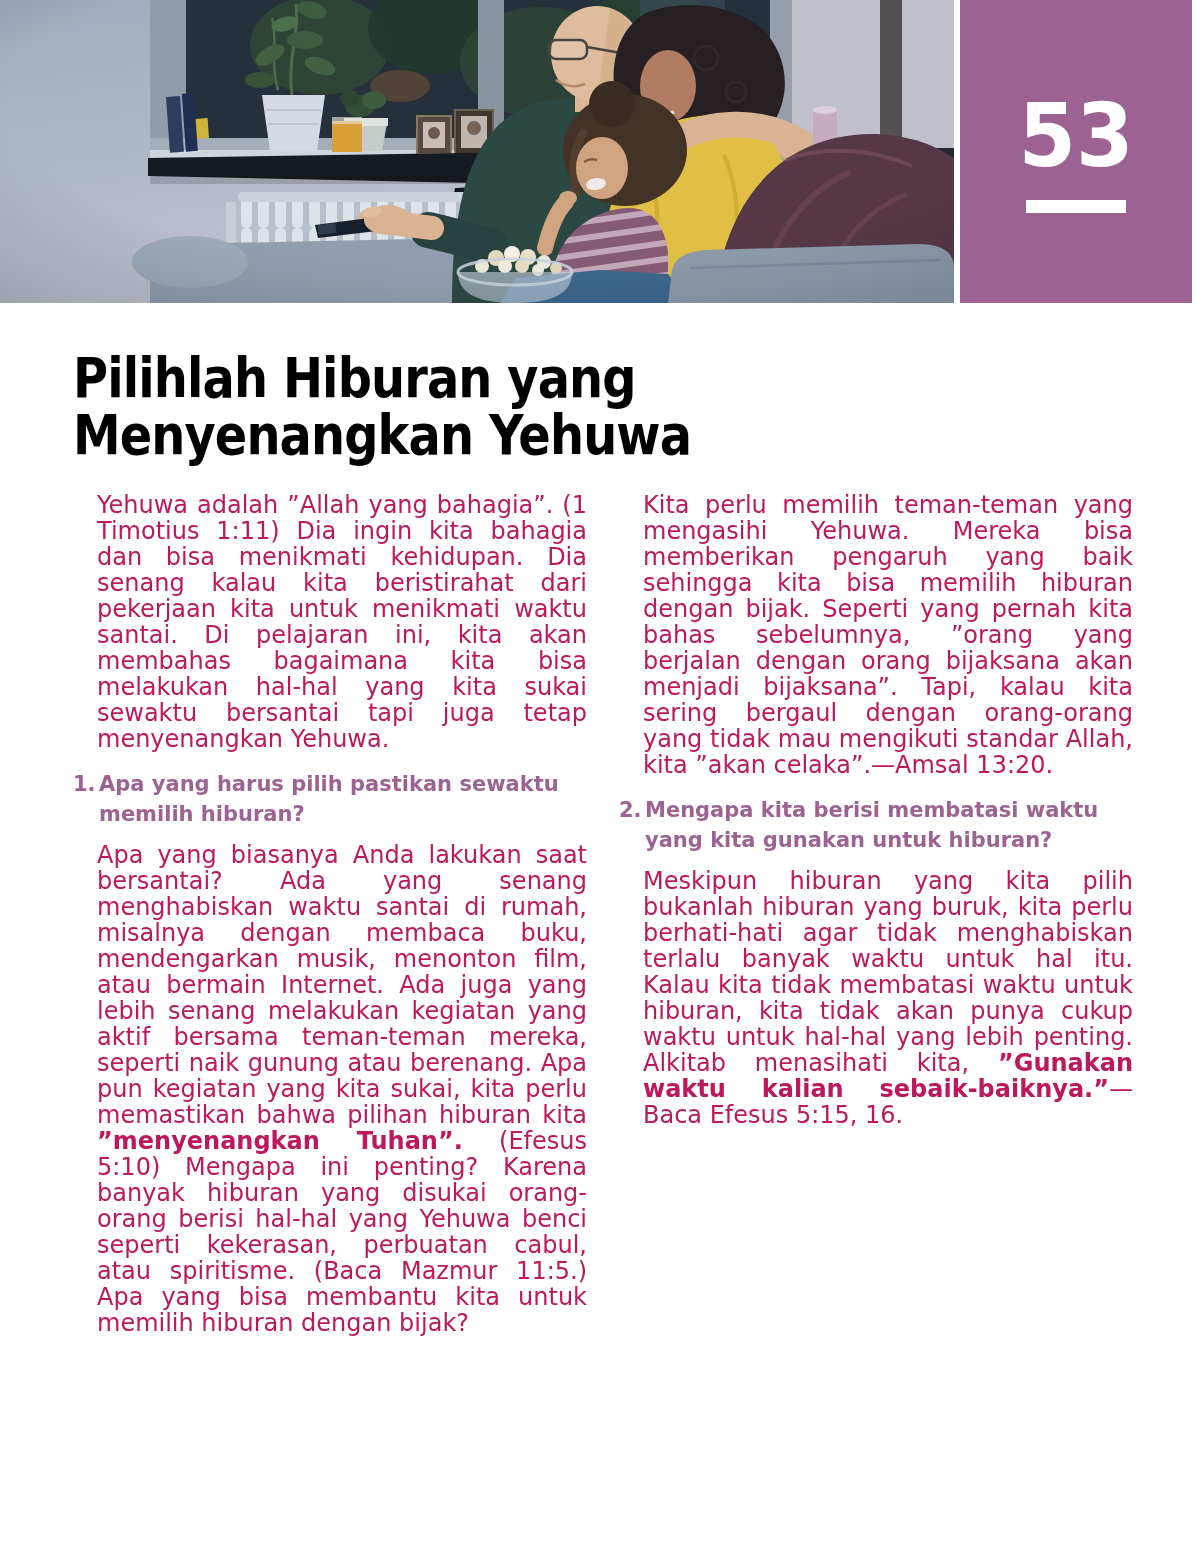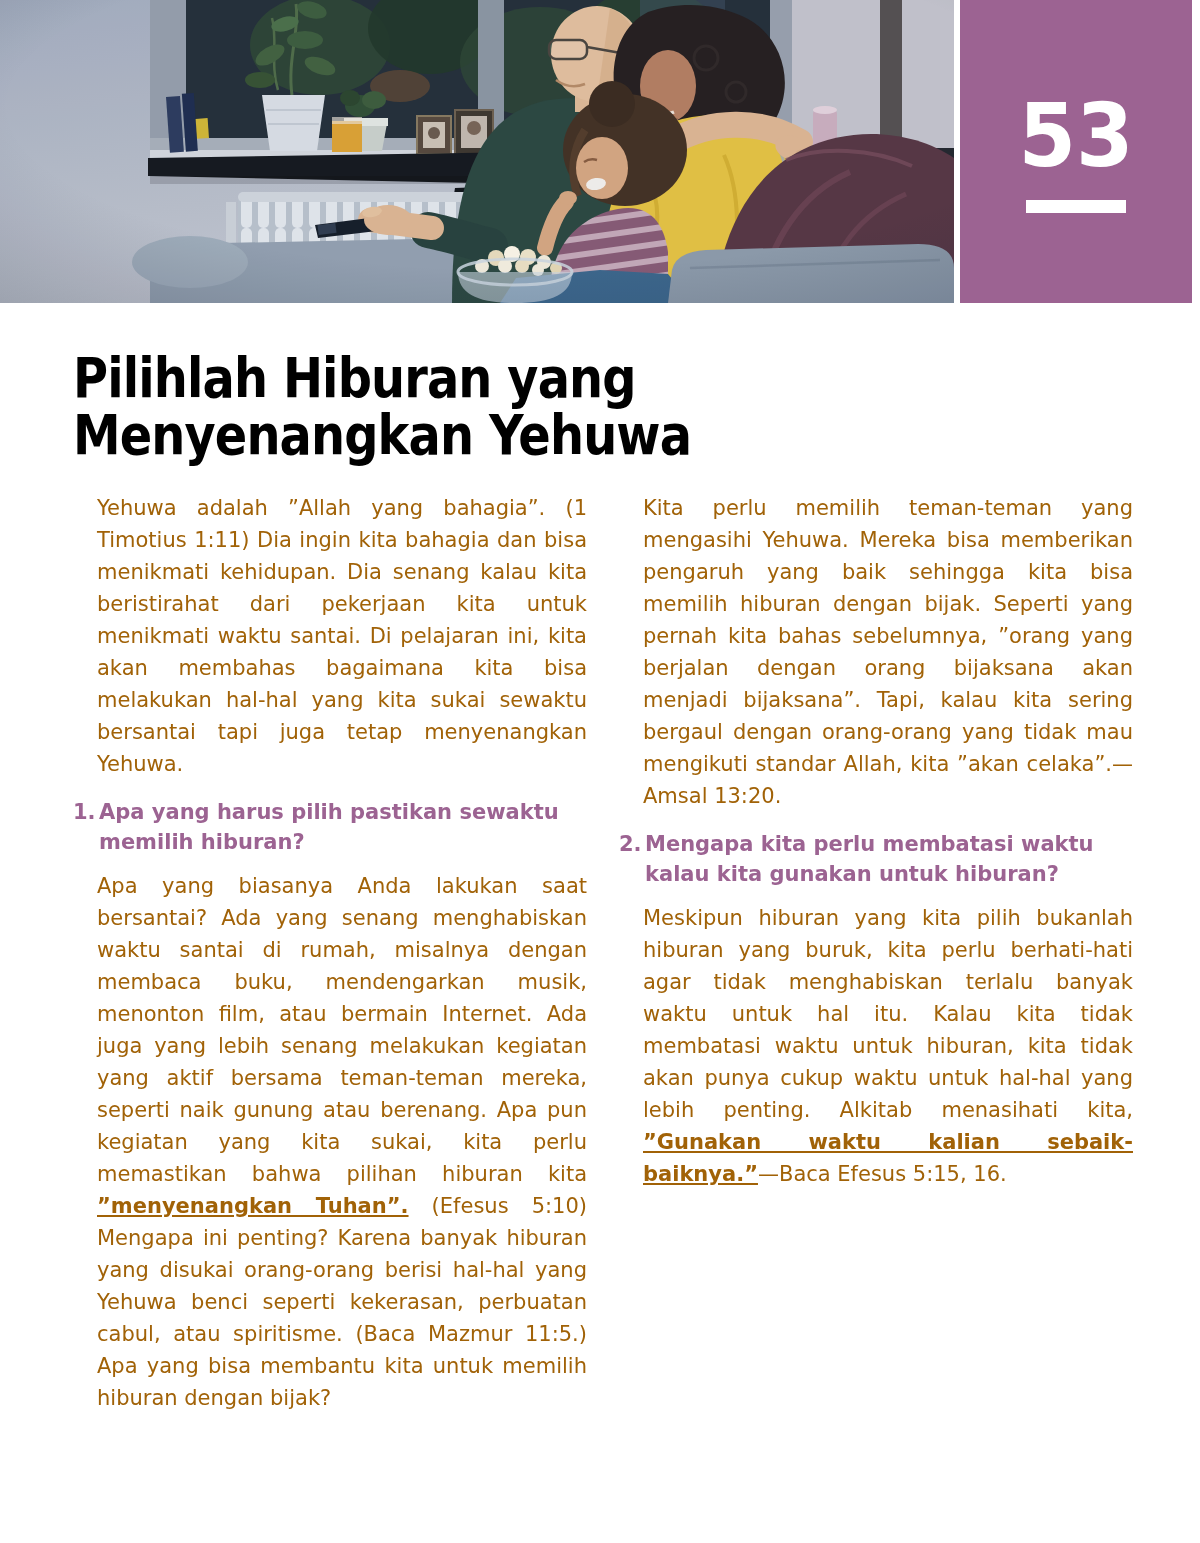--- a/index.html
+++ b/index.html
@@ -46,24 +46,24 @@
   .page-title span { display: block; }
 
   
   .columns {
     position: absolute; left: 73px; top: 492px; width: 1060px;
     display: flex; column-gap: 32px;
   }
   .col { width: 514px; }
   .para {
     margin: 0 0 17px 24px;
-    font-size: 21px; line-height: 32px;
-    text-align: justify; color: #a16207;
-  }
-  .seg-bold { font-weight: 700; text-decoration: underline; }
+    font-size: 24px; line-height: 26px;
+    text-align: justify; color: #be185d;
+  }
+  .seg-bold { font-weight: 700; }
   .question {
     display: flex; margin: 8px 0 13px 0;
     color: #9c6392; font-weight: 700;
     font-size: 21px; line-height: 30px;
   }
   .qnum { flex: 0 0 26px; }
   .qtext { flex: 1; }
 </style>
 </head>
 <body>
@@ -246,19 +246,19 @@
         <span class="qnum">1.</span>
         <span class="qtext">Apa yang harus pilih pastikan sewaktu memilih hiburan?</span>
       </div>
       <p class="para"><span class="seg">Apa yang biasanya Anda lakukan saat bersantai? Ada yang senang menghabiskan waktu santai di rumah, misalnya dengan membaca buku, mendengarkan musik, menonton film, atau bermain Internet. Ada juga yang lebih senang melakukan kegiatan yang aktif bersama teman-teman mereka, seperti naik gunung atau berenang. Apa pun kegiatan yang kita sukai, kita perlu memastikan bahwa pilihan hiburan kita </span><span class="seg seg-bold">”menyenangkan Tuhan”.</span><span class="seg"> (Efesus 5:10) Mengapa ini penting? Karena banyak hiburan yang disukai orang-orang berisi hal-hal yang Yehuwa benci seperti kekerasan, perbuatan cabul, atau spiritisme. (Baca Mazmur 11:5.) Apa yang bisa membantu kita untuk memilih hiburan dengan bijak?</span></p>
     </section>
 
     <section class="col">
       <p class="para"><span class="seg">Kita perlu memilih teman-teman yang mengasihi Yehuwa. Mereka bisa memberikan pengaruh yang baik sehingga kita bisa memilih hiburan dengan bijak. Seperti yang pernah kita bahas sebelumnya, ”orang yang berjalan dengan orang bijaksana akan menjadi bijaksana”. Tapi, kalau kita sering bergaul dengan orang-orang yang tidak mau mengikuti standar Allah, kita ”akan celaka”.—Amsal 13:20.</span></p>
       <div class="question">
         <span class="qnum">2.</span>
-        <span class="qtext">Mengapa kita perlu membatasi waktu kalau kita gunakan untuk hiburan?</span>
+        <span class="qtext">Mengapa kita berisi membatasi waktu yang kita gunakan untuk hiburan?</span>
       </div>
       <p class="para"><span class="seg">Meskipun hiburan yang kita pilih bukanlah hiburan yang buruk, kita perlu berhati-hati agar tidak menghabiskan terlalu banyak waktu untuk hal itu. Kalau kita tidak membatasi waktu untuk hiburan, kita tidak akan punya cukup waktu untuk hal-hal yang lebih penting. Alkitab menasihati kita, </span><span class="seg seg-bold">”Gunakan waktu kalian sebaik-baiknya.”</span><span class="seg">—Baca Efesus 5:15, 16.</span></p>
     </section>
 
   </main>
 </div>
 
 </body></html>

